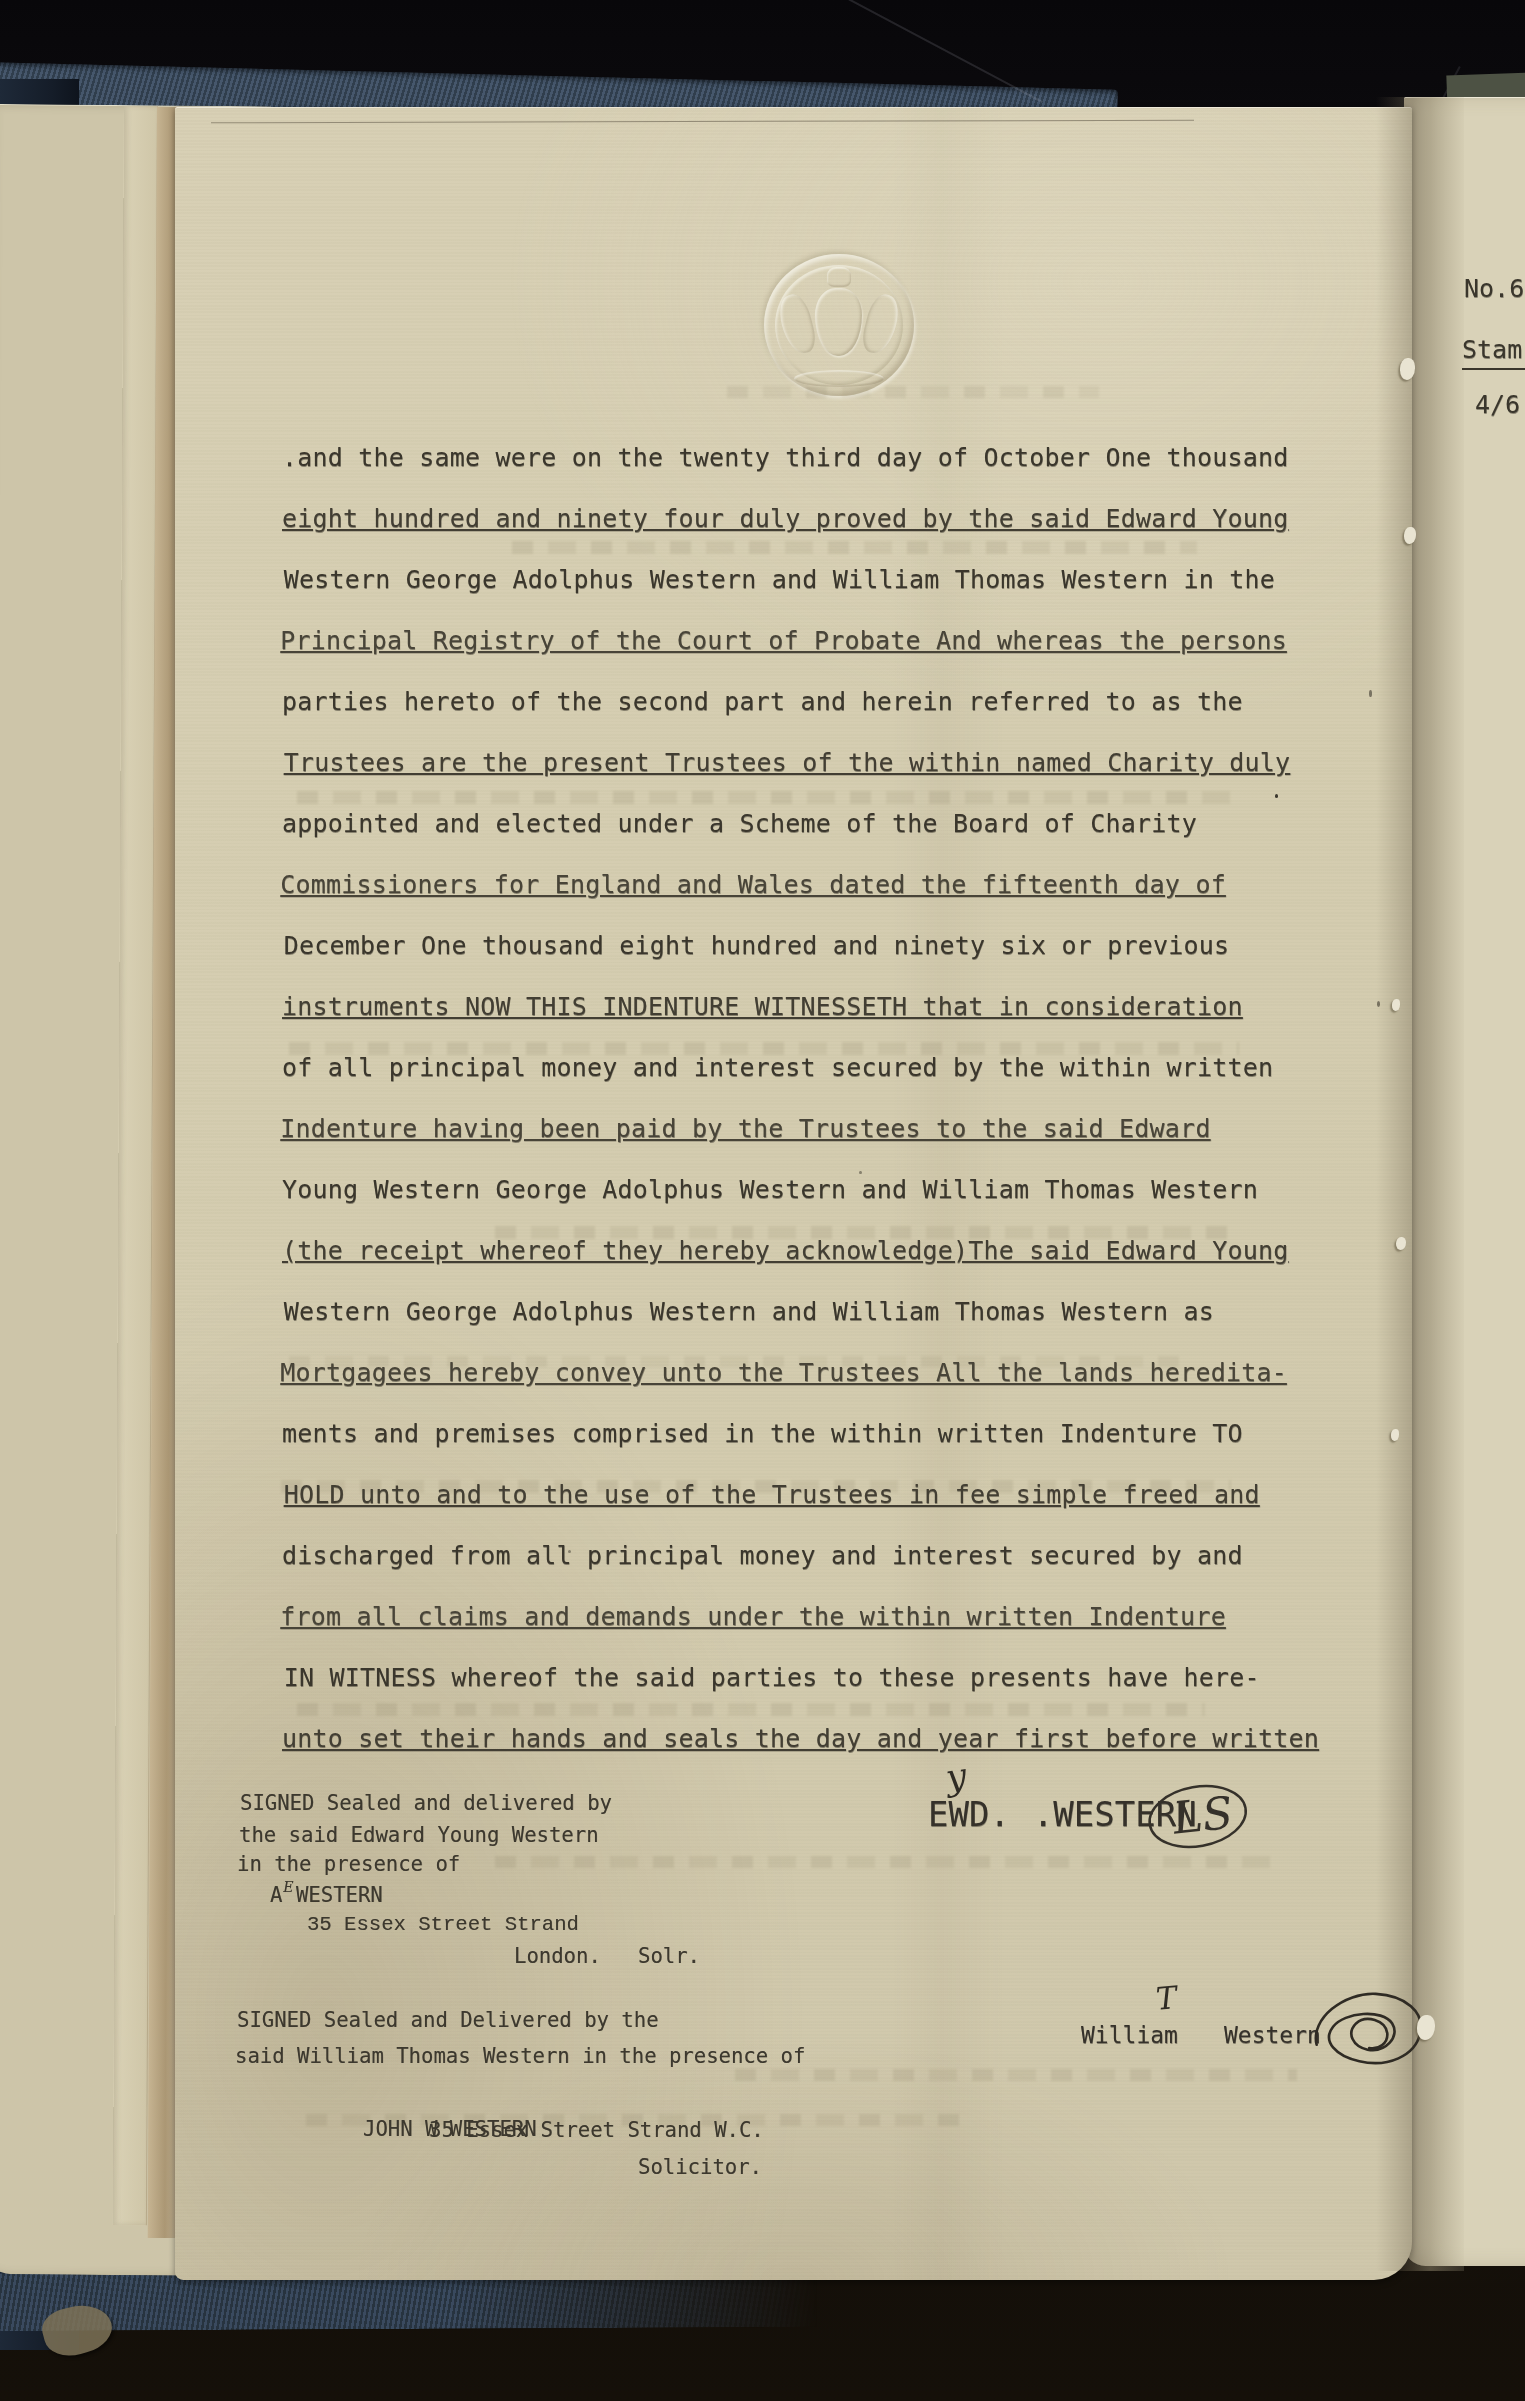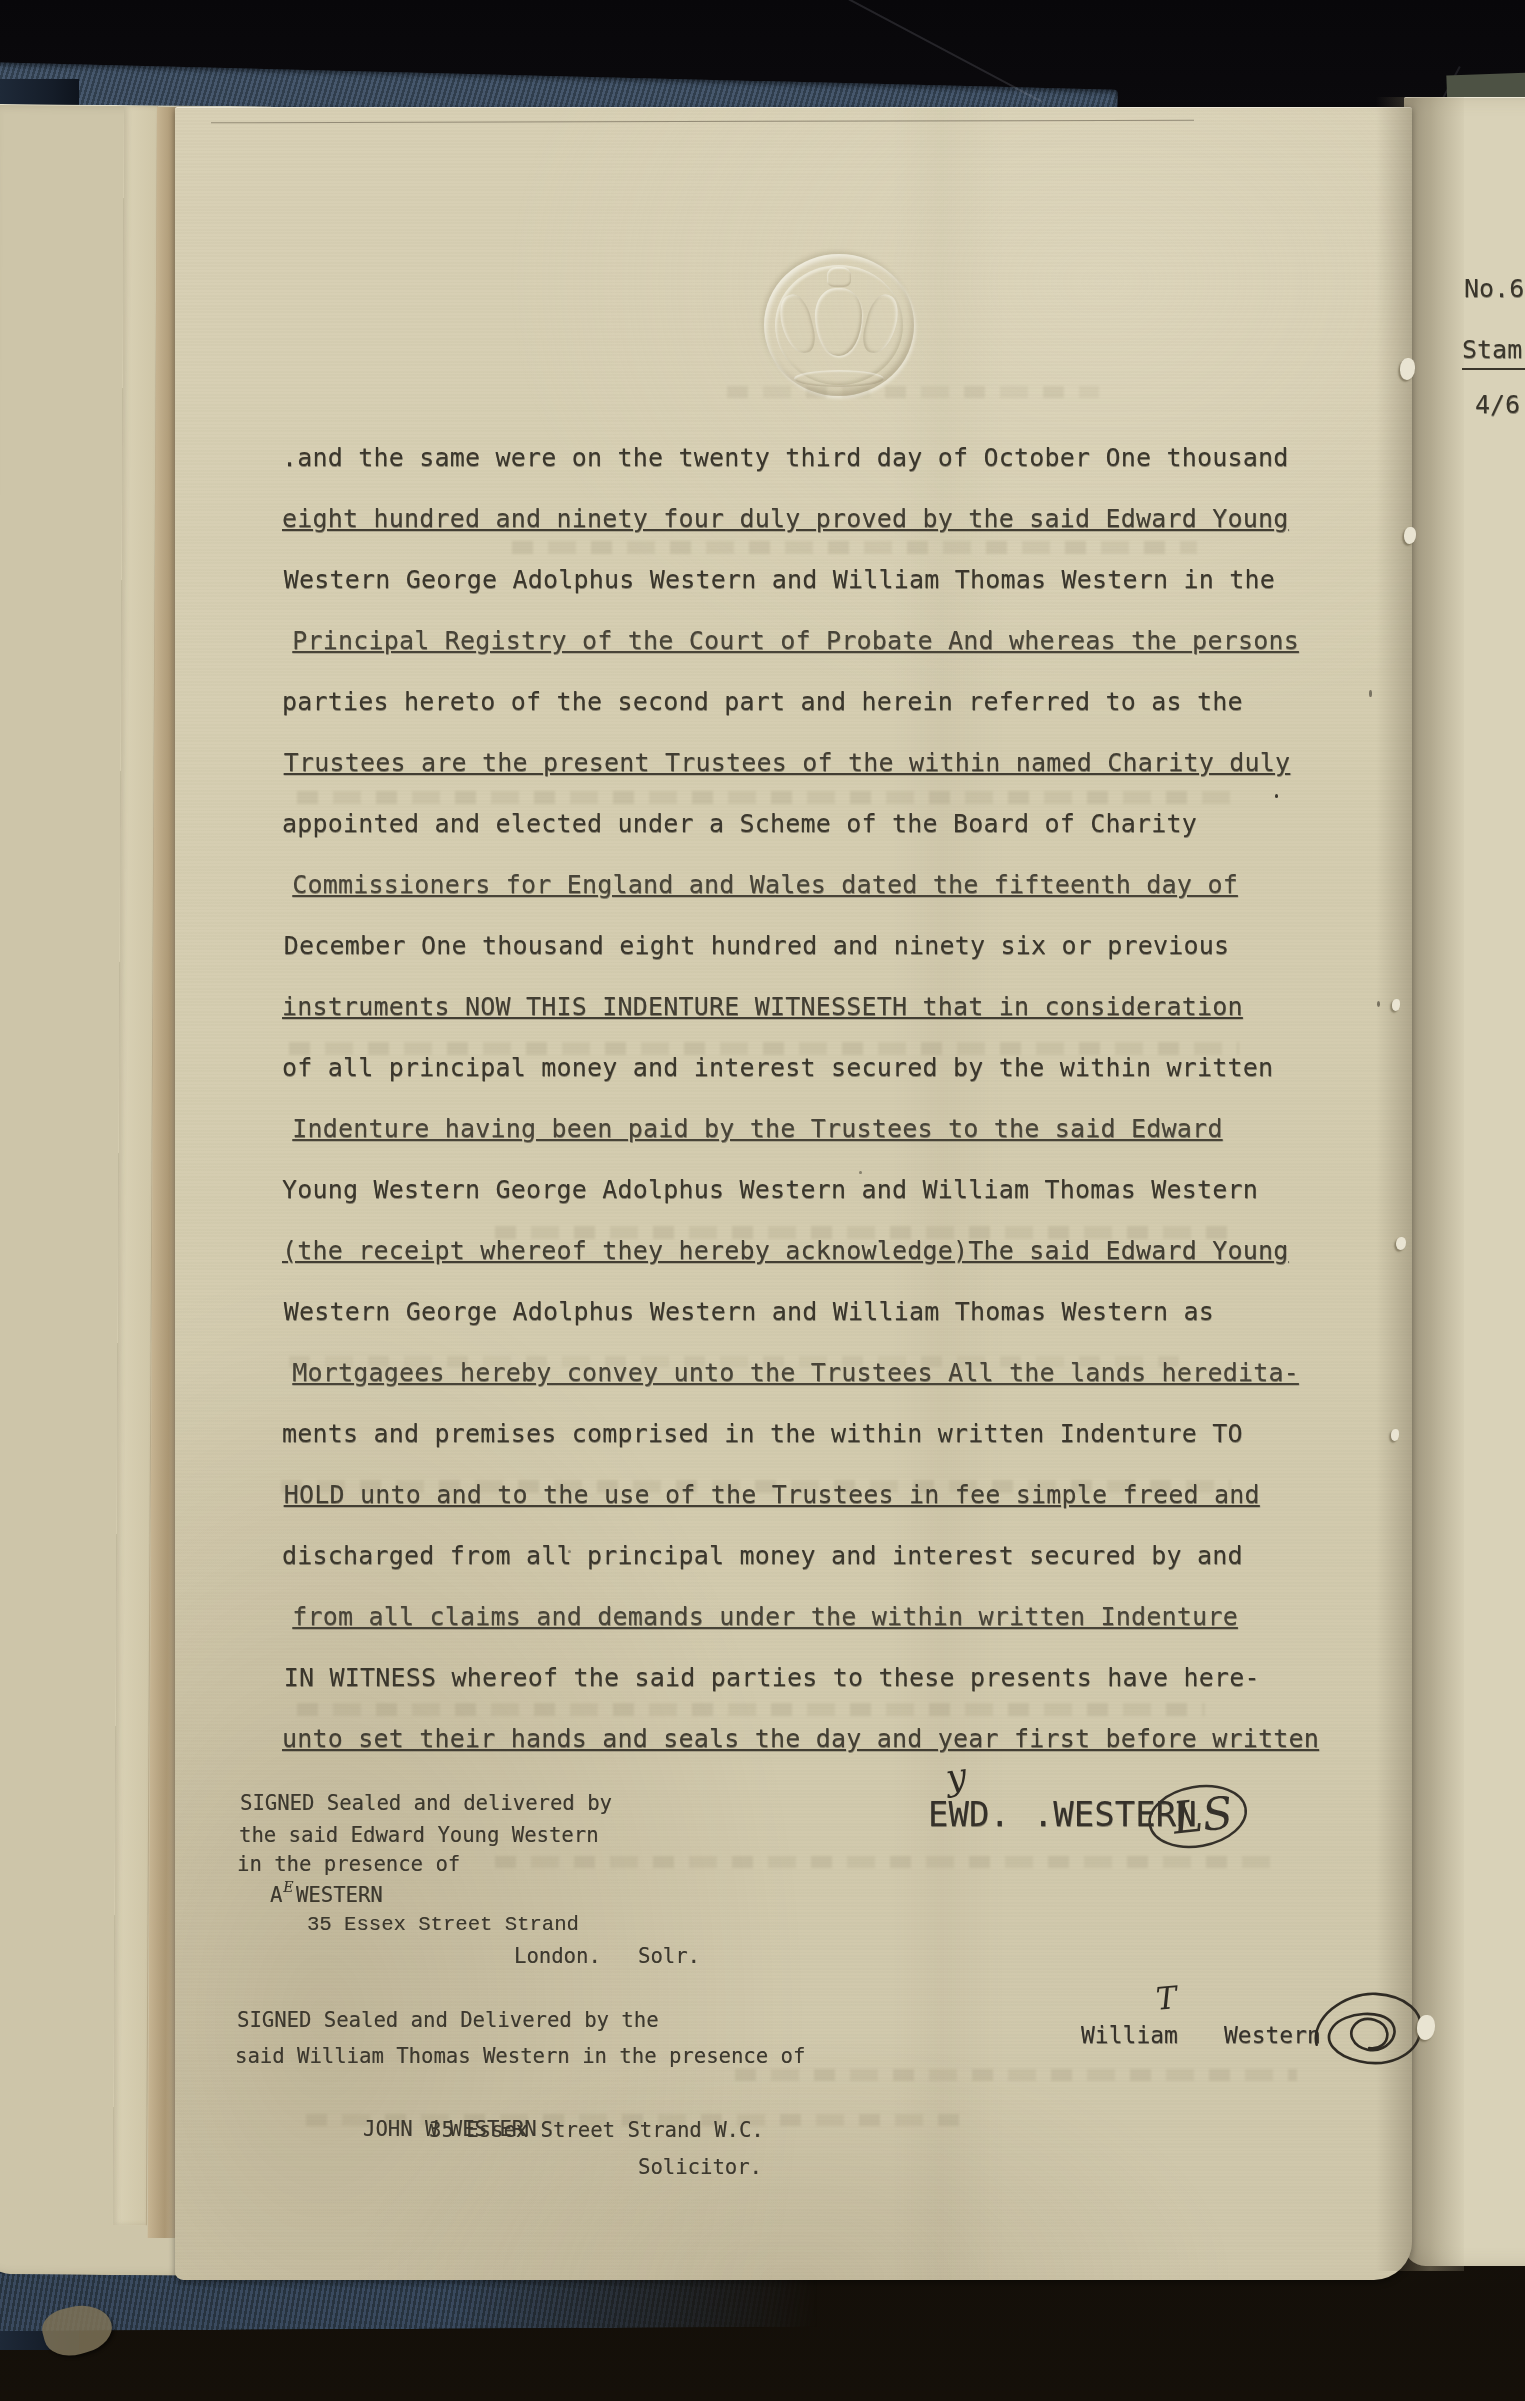--- a/index.html
+++ b/index.html
@@ -68,21 +68,21 @@
   .emboss .crown{position:absolute;left:42%;top:9%;width:16%;height:14%;border-radius:40% 40% 30% 30%;
     box-shadow:inset 0.8px 1.7px 1.7px rgba(255,255,250,.5),inset -0.8px -1.7px 1.7px rgba(125,112,82,.28);}
   .emboss .motto{position:absolute;left:20%;bottom:6%;width:60%;height:12%;border-radius:50%;
     box-shadow:inset 0.8px 1.7px 1.7px rgba(255,255,250,.45),inset -0.8px -1.7px 1.7px rgba(125,112,82,.25);}
 
   
   .typed-main{left:282px;top:427px;font-size:25px;line-height:61px;color:#3a362c;
     letter-spacing:0.2px;white-space:pre;text-shadow:0.3px 0.5px 0.6px rgba(58,54,44,.5);}
   .typed-main .line:nth-child(2n){color:#423e33;text-decoration:underline;}
   .typed-main .line:nth-child(3n){transform:translateX(1.7px);}
-  .typed-main .line:nth-child(4n){transform:translateX(-1.7px);color:#484438;margin-left:12px;}
+  .typed-main .line:nth-child(4n){transform:translateX(-1.7px);color:#484438;}
 
   .sig-line{position:absolute;font-size:20.6px;color:#3c382e;white-space:pre;
     text-shadow:0.3px 0.4px 0.5px rgba(58,54,44,.45);}
   .sig-sup{font-family:"DejaVu Serif",serif;font-style:italic;font-size:14px;
     position:relative;top:-10px;margin:0 2.5px 0 0.8px;}
   .typed-name{position:absolute;font-size:34px;color:#35312a;white-space:pre;
     text-shadow:0.3px 0.5px 0.6px rgba(53,49,42,.5);}
   .typed-name-sm{font-size:23px;margin-left:36px;}
   .hand{position:absolute;font-family:"DejaVu Serif",serif;font-style:italic;color:#2f2b24;}
   .hand-y{left:946px;top:1756px;font-size:36px;transform:rotate(-8deg);}

